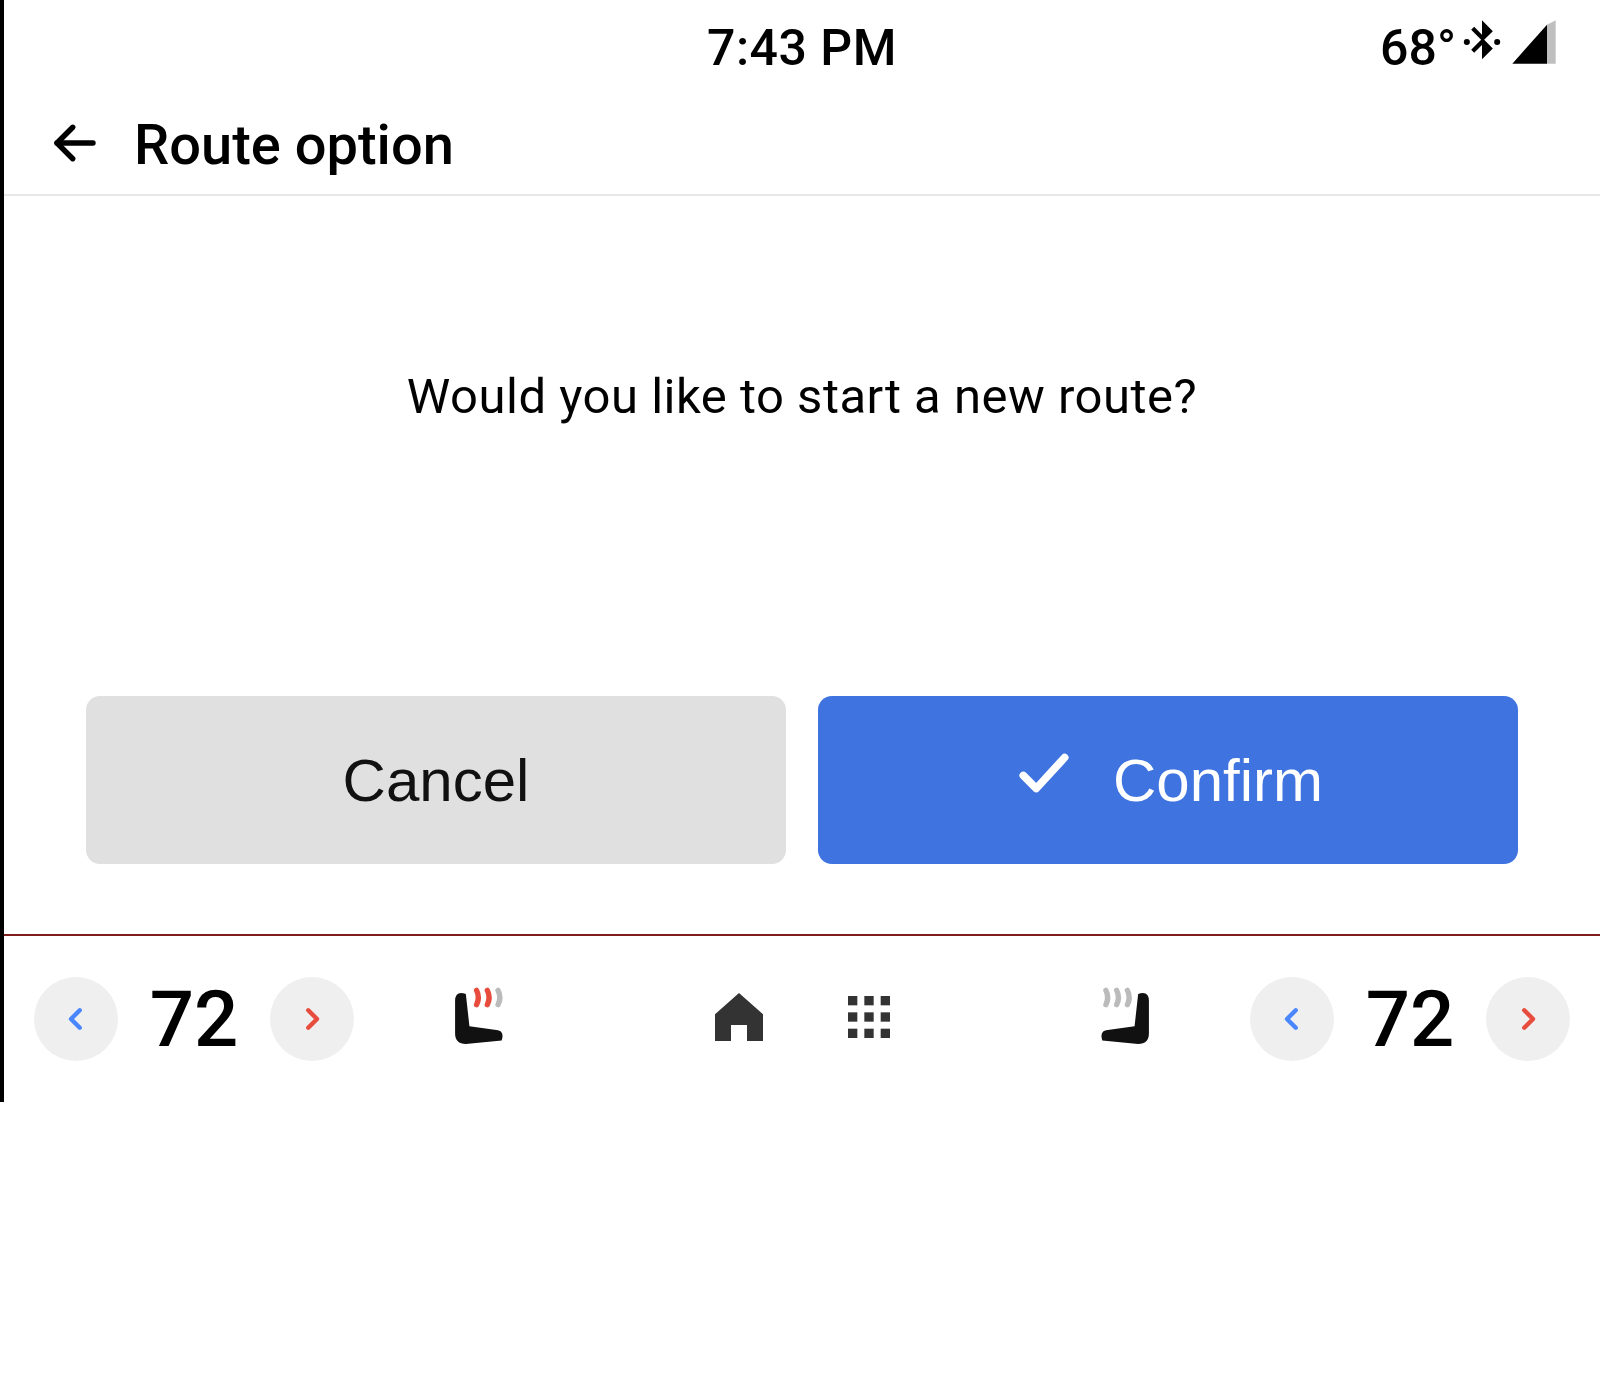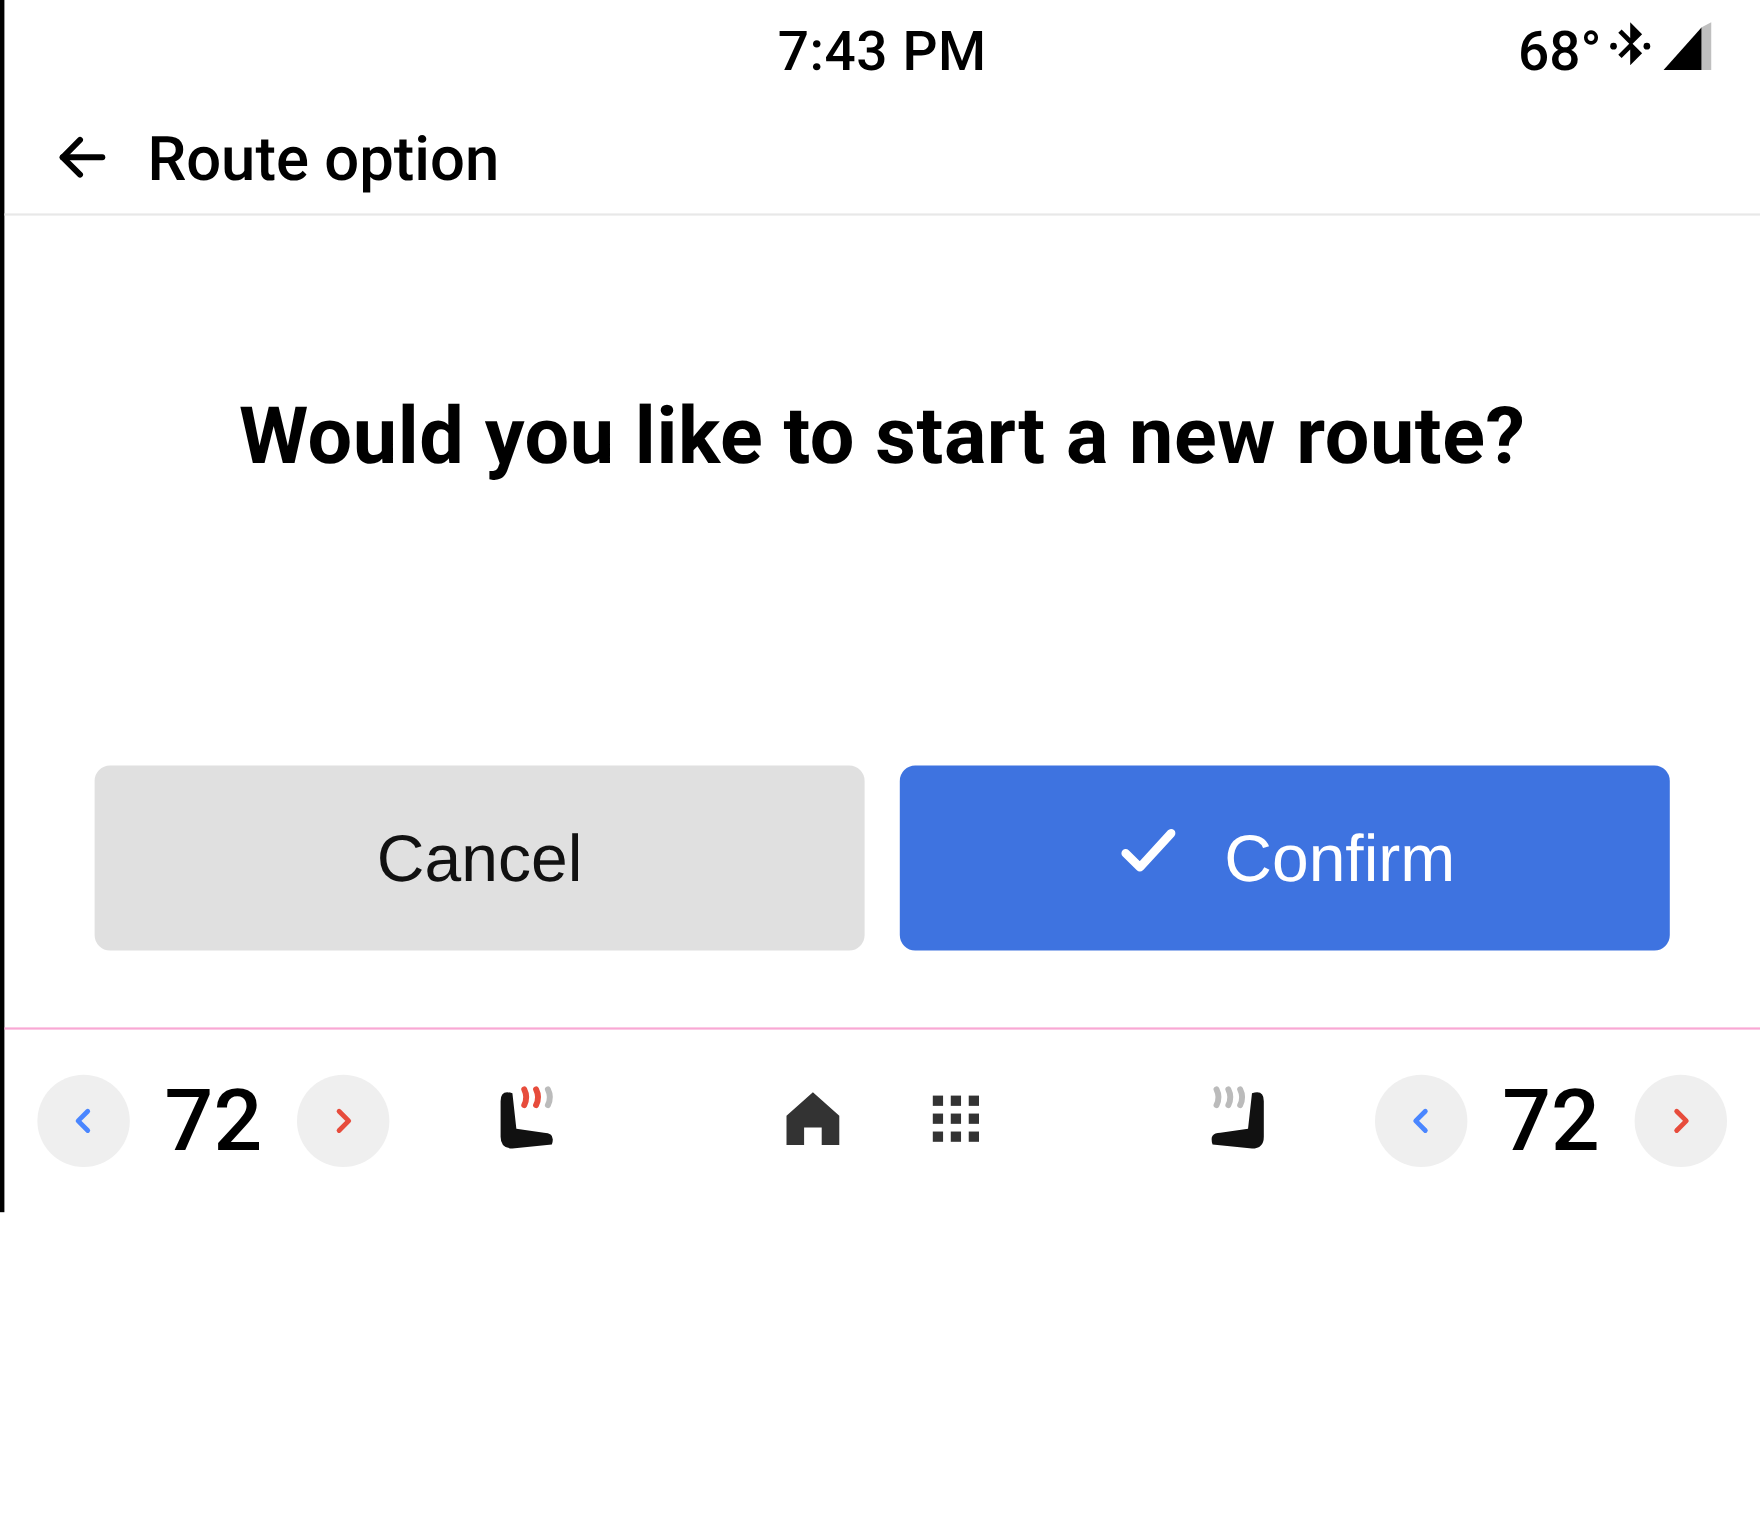--- a/index.html
+++ b/index.html
@@ -12,28 +12,28 @@
   .status-right { position:absolute; right:40px; display:flex; align-items:center; }
   .status-temp { font-size:50px; font-weight:500; }
 
   
   .header { height: 100px; display:flex; align-items:center; padding:0 44px; border-bottom:2px solid #e8e8e8; gap:32px;text-align:right; }
   .header-title { font-size:56px; font-weight:500; }
 
   
   .main { flex:1; display:flex; flex-direction:column; justify-content:space-between; padding:0 82px 70px 82px; }
   .prompt-wrap { flex:1; display:flex; align-items:center; justify-content:center; padding-bottom:100px;}
-  .prompt { font-size:72px; font-weight:700; text-align:center; letter-spacing:0.5px;}
+  .prompt { font-size:49px; font-weight:400; text-align:center; letter-spacing:0.5px;}
   .button-row { display:flex; gap:32px; }
   .btn { flex:1; height:168px; border:none; border-radius:14px; font-size:60px; font-weight:500; display:flex; align-items:center; justify-content:center; gap:38px; cursor:pointer; }
   .btn-confirm { background:#3e73e0; color:#fff; }
   .btn-cancel  { background:#e0e0e0; color:#111; }
 
   
-  .bottom-bar { height:168px; border-top:2px solid #f9a8d4; display:flex; align-items:center; justify-content:space-between; padding:0 30px; }
+  .bottom-bar { height:168px; border-top:2px solid #7f1d1d; display:flex; align-items:center; justify-content:space-between; padding:0 30px; }
   .climate-group { display:flex; align-items:center; gap:16px; }
   .circle-btn { width:84px; height:84px; border-radius:50%; background:#efefef; display:flex; align-items:center; justify-content:center; cursor:pointer; }
   .circle-btn.left svg { stroke:#4a86ff; }
   .circle-btn.right svg { stroke:#e74c3c; }
   .temp-val { font-size:78px; font-weight:500; padding:0 10px; min-width:120px; text-align:center; }
   .center-icons { display:flex; align-items:center; gap:70px; }
   .seat-icon { display:flex; align-items:center; justify-content:center; }
 </style>
 </head>
 <body>

